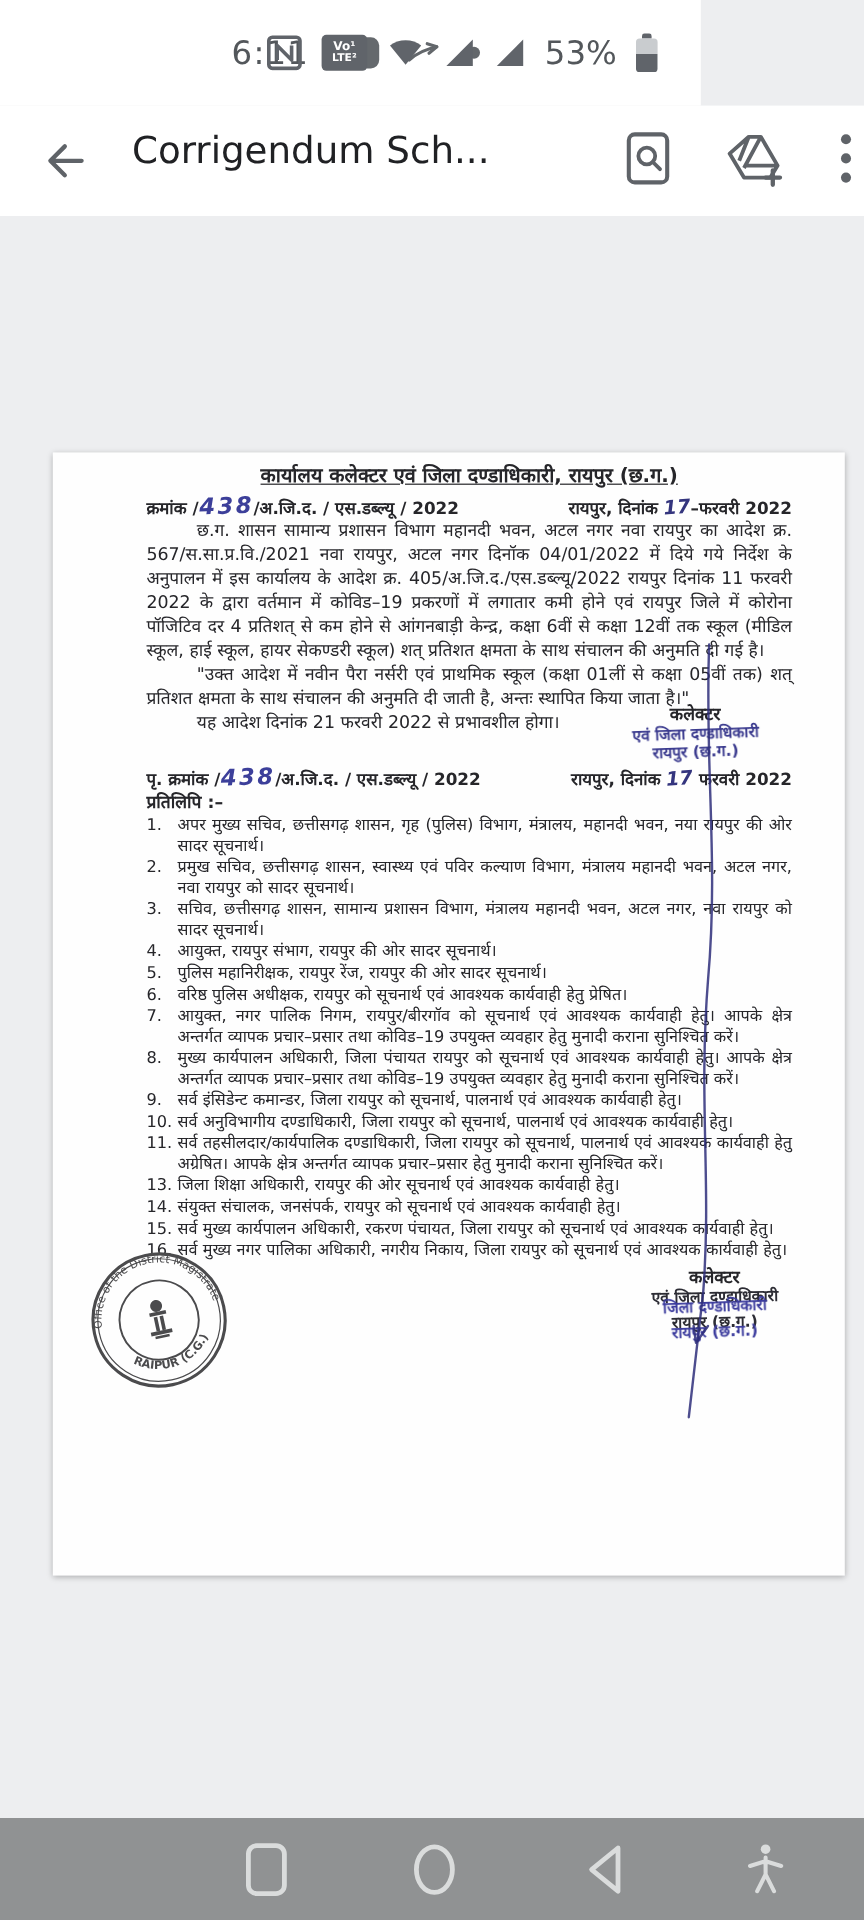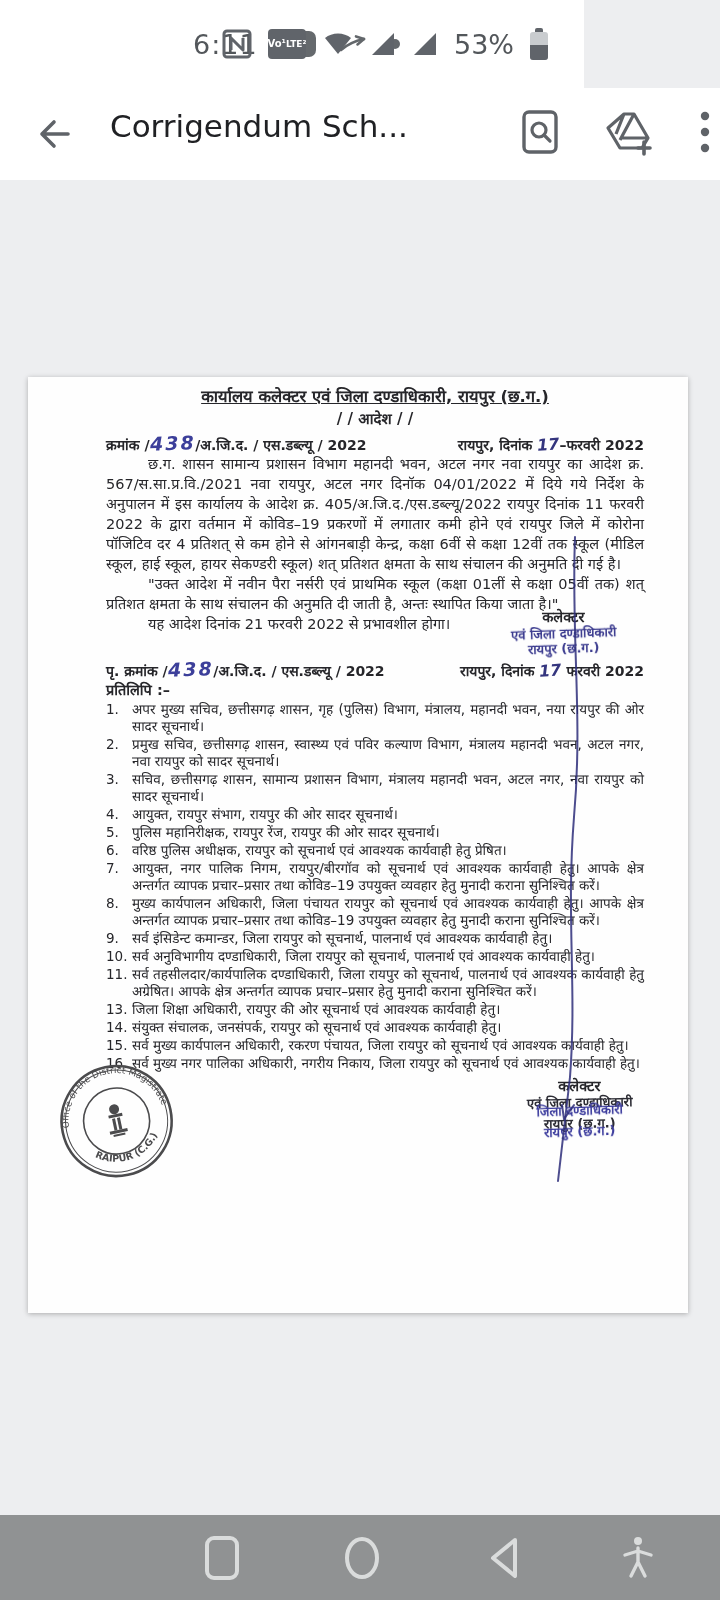--- a/index.html
+++ b/index.html
@@ -12,34 +12,34 @@
   .status-bar{position:absolute;top:0;left:0;width:584px;height:88px;background:#ffffff;}
   .sb-left{position:absolute;left:193px;top:0;height:88px;display:flex;align-items:center;gap:22px;}
   .sb-right{position:absolute;right:36px;top:0;height:88px;display:flex;align-items:center;gap:16px;}
   .sb-time{font-size:27px;color:#53575b;letter-spacing:1px;}
   .sb-pct{font-size:27px;color:#53575b;}
   .sb-icon{display:inline-flex;align-items:center;justify-content:center;}
   .yt-play{width:36px;height:26px;background:#65696d;border-radius:7px;display:flex;align-items:center;justify-content:center;}
   .yt-play .tri{width:0;height:0;border-left:9px solid #ffffff;border-top:6px solid transparent;border-bottom:6px solid transparent;margin-left:2px;}
   .dot-ic{width:10px;height:10px;border-radius:50%;background:#63676b;}
   .volte{width:38px;height:30px;background:#60646a;border-radius:4px;color:#fff;
-         display:flex;flex-direction:row;align-items:center;justify-content:center;line-height:1;}
+         display:flex;flex-direction:column;align-items:center;justify-content:center;line-height:1;}
   .volte .r1{font-size:10px;font-weight:bold;}
   .volte .r2{font-size:9px;font-weight:bold;}
   .batt{position:relative;width:18px;height:32px;}
   .batt .cap{position:absolute;top:0;left:5px;width:8px;height:4px;background:#60646a;border-radius:2px 2px 0 0;}
   .batt .bod{position:absolute;top:4px;left:0;width:18px;height:28px;border-radius:3px;background:#c9cccf;overflow:hidden;}
   .batt .fill{position:absolute;bottom:0;left:0;width:100%;height:55%;background:#60646a;}
   
   .app-bar{position:absolute;top:88px;left:0;width:720px;height:92px;background:#ffffff;padding-left:16px;}
   .ab-back{position:absolute;left:32px;top:24px;width:44px;height:44px;}
   .ab-title{position:absolute;left:110px;top:20px;font-size:31px;color:#202124;white-space:nowrap;}
   .ab-actions{position:absolute;right:24px;top:18px;display:flex;align-items:center;gap:42px;height:56px;}
   
-  .viewer{position:absolute;top:180px;left:0;width:582px;height:1335px;background:#edeef0;}
+  .viewer{position:absolute;top:180px;left:16px;width:582px;height:1335px;background:#edeef0;}
   .page{position:absolute;top:197px;left:28px;width:660px;height:936px;background:#fefefe;
         box-shadow:0 1px 5px rgba(0,0,0,.28);color:#26262a;}
   .page-inner{position:absolute;top:8px;left:78px;right:44px;}
   .doc-title{text-align:center;font-size:16.5px;font-weight:bold;text-decoration:underline;line-height:24px;}
   .doc-sub{text-align:center;font-size:15px;font-weight:bold;line-height:21px;}
   .ref-row{display:flex;justify-content:space-between;align-items:baseline;font-size:14px;font-weight:600;margin-top:2px;}
   .hw{font-style:italic;color:#3c3f9a;font-size:19px;letter-spacing:2px;display:inline-block;transform:rotate(-2deg);font-weight:bold;}
   .hw-sm{font-style:italic;color:#34357e;font-size:16px;display:inline-block;transform:rotate(-4deg);font-weight:bold;}
   .para{font-size:14.5px;line-height:20px;text-align:justify;margin:0;}
   .ind{text-indent:42px;}
@@ -147,21 +147,20 @@
       </svg>
     </span>
   </div>
 </div>
 
 <div class="viewer">
   <div class="page">
     <div class="page-inner">
 
       <div class="doc-title">कार्यालय कलेक्टर एवं जिला दण्डाधिकारी, रायपुर (छ.ग.)</div>
-      <div class="doc-sub">/ / आदेश / /</div>
 
       <div class="ref-row">
         <span>
           <span>क्रमांक /</span><span class="hw">438</span><span>/अ.जि.द. / एस.डब्ल्यू / 2022</span>
         </span>
         <span>
           <span>रायपुर, दिनांक </span><span class="hw-sm">17</span><span>–फरवरी 2022</span>
         </span>
       </div>
 

